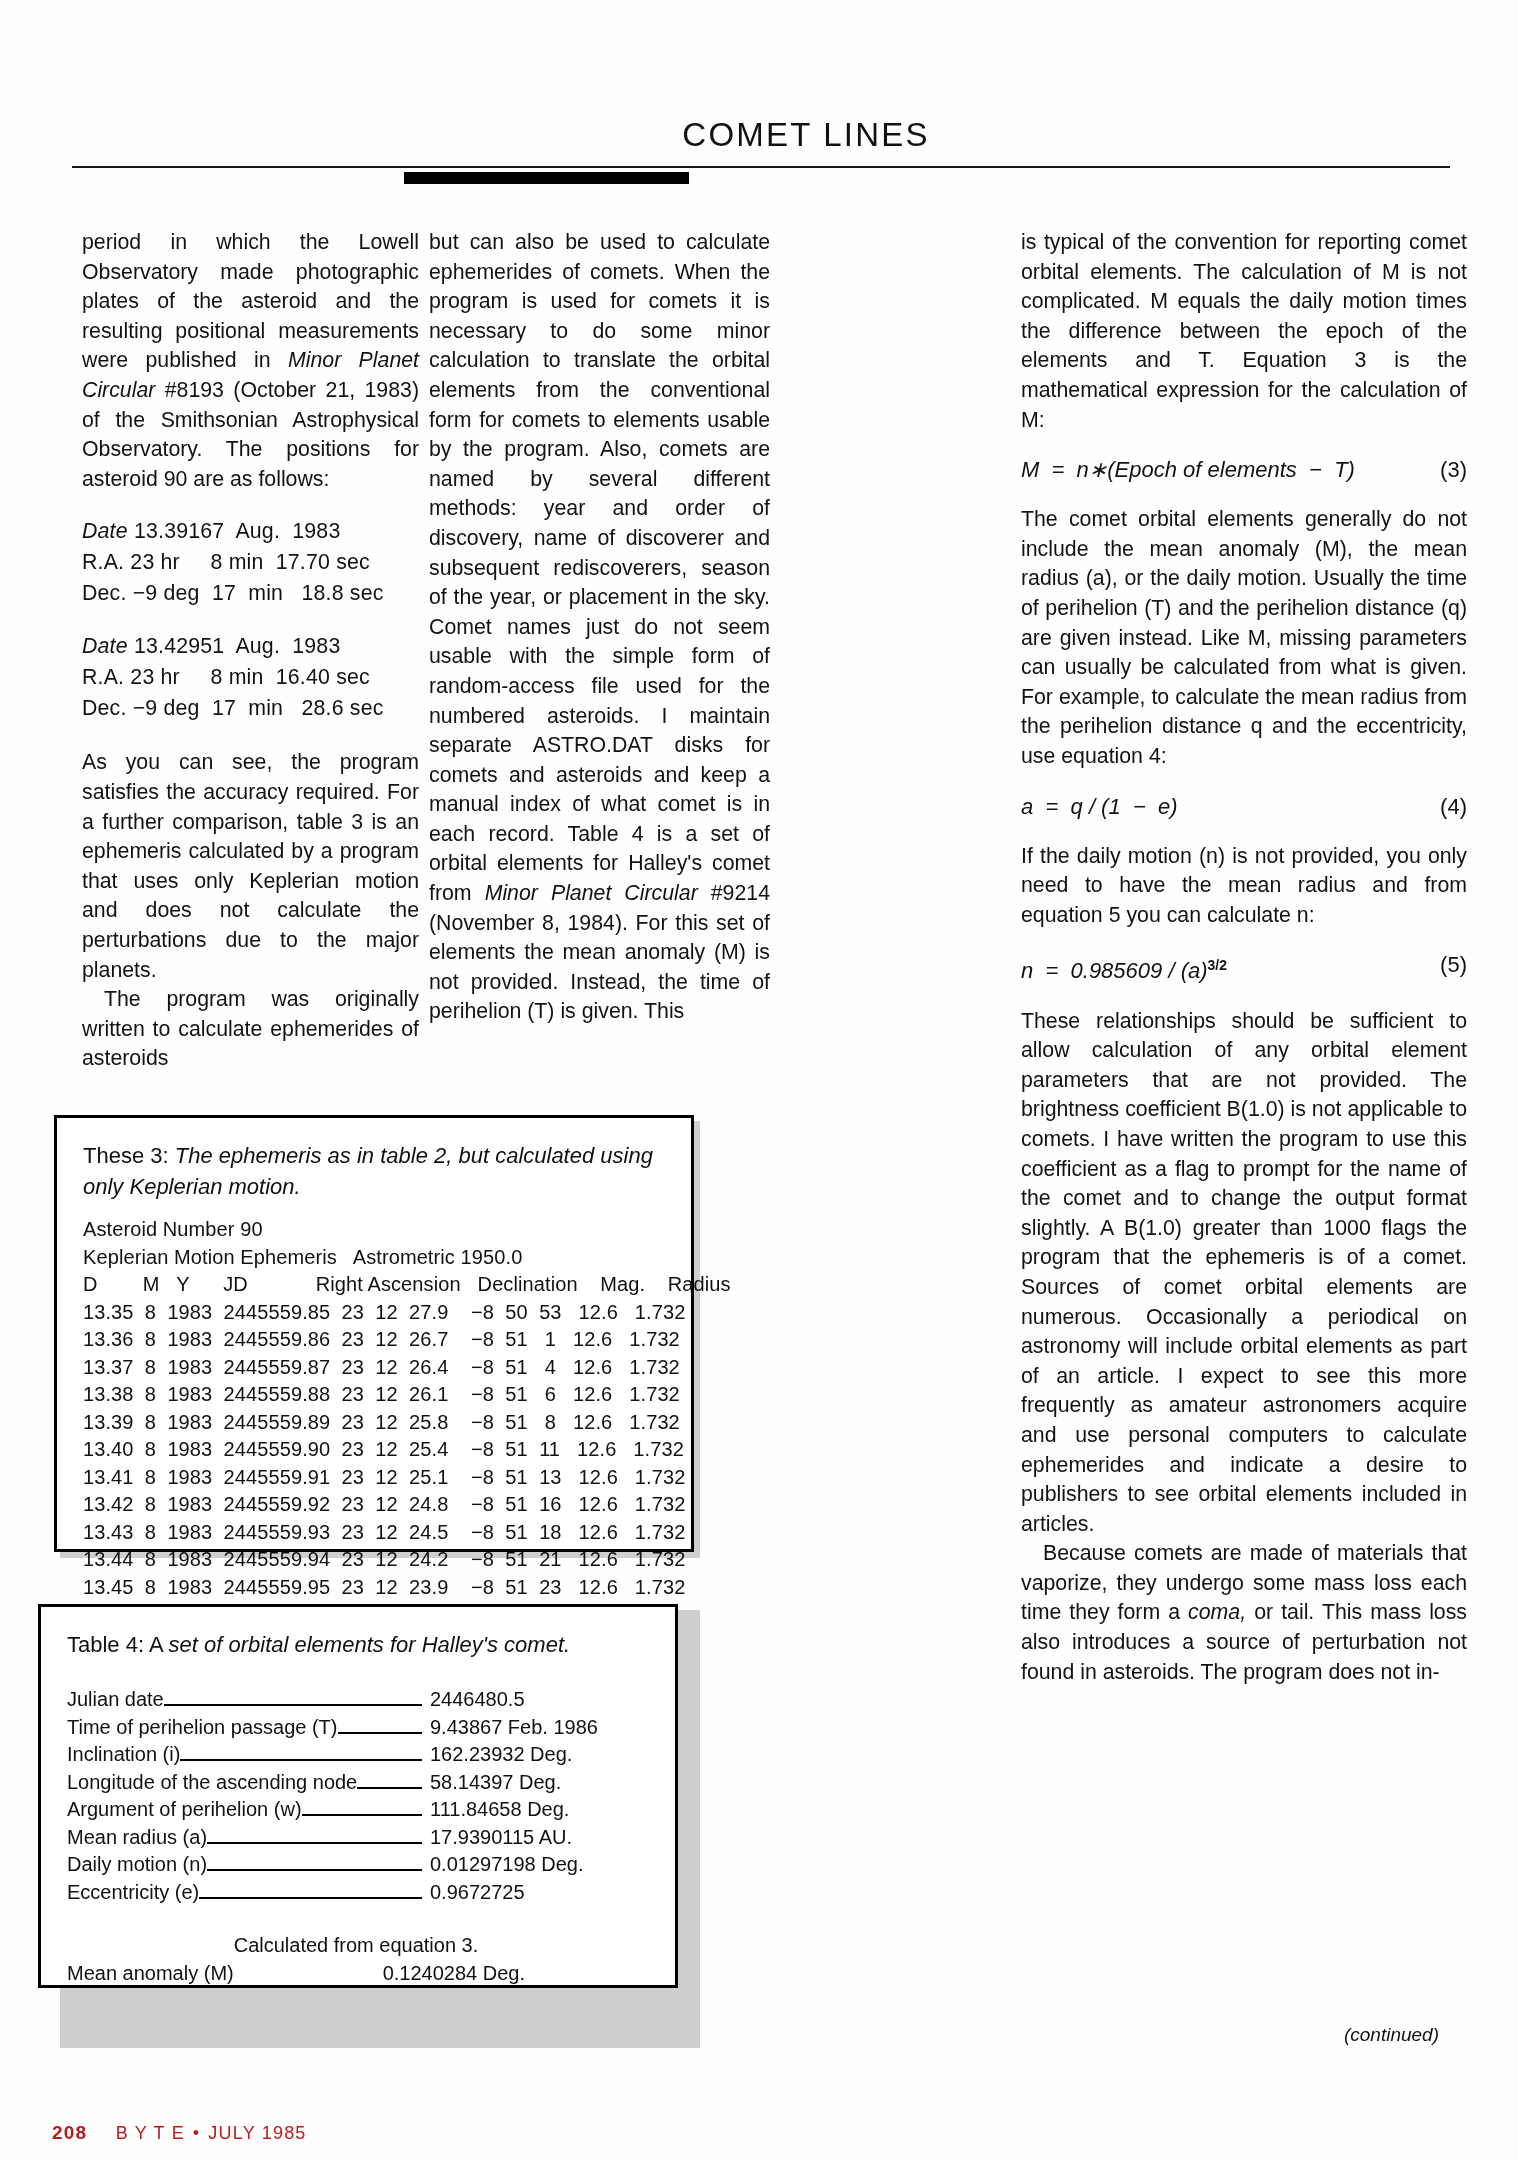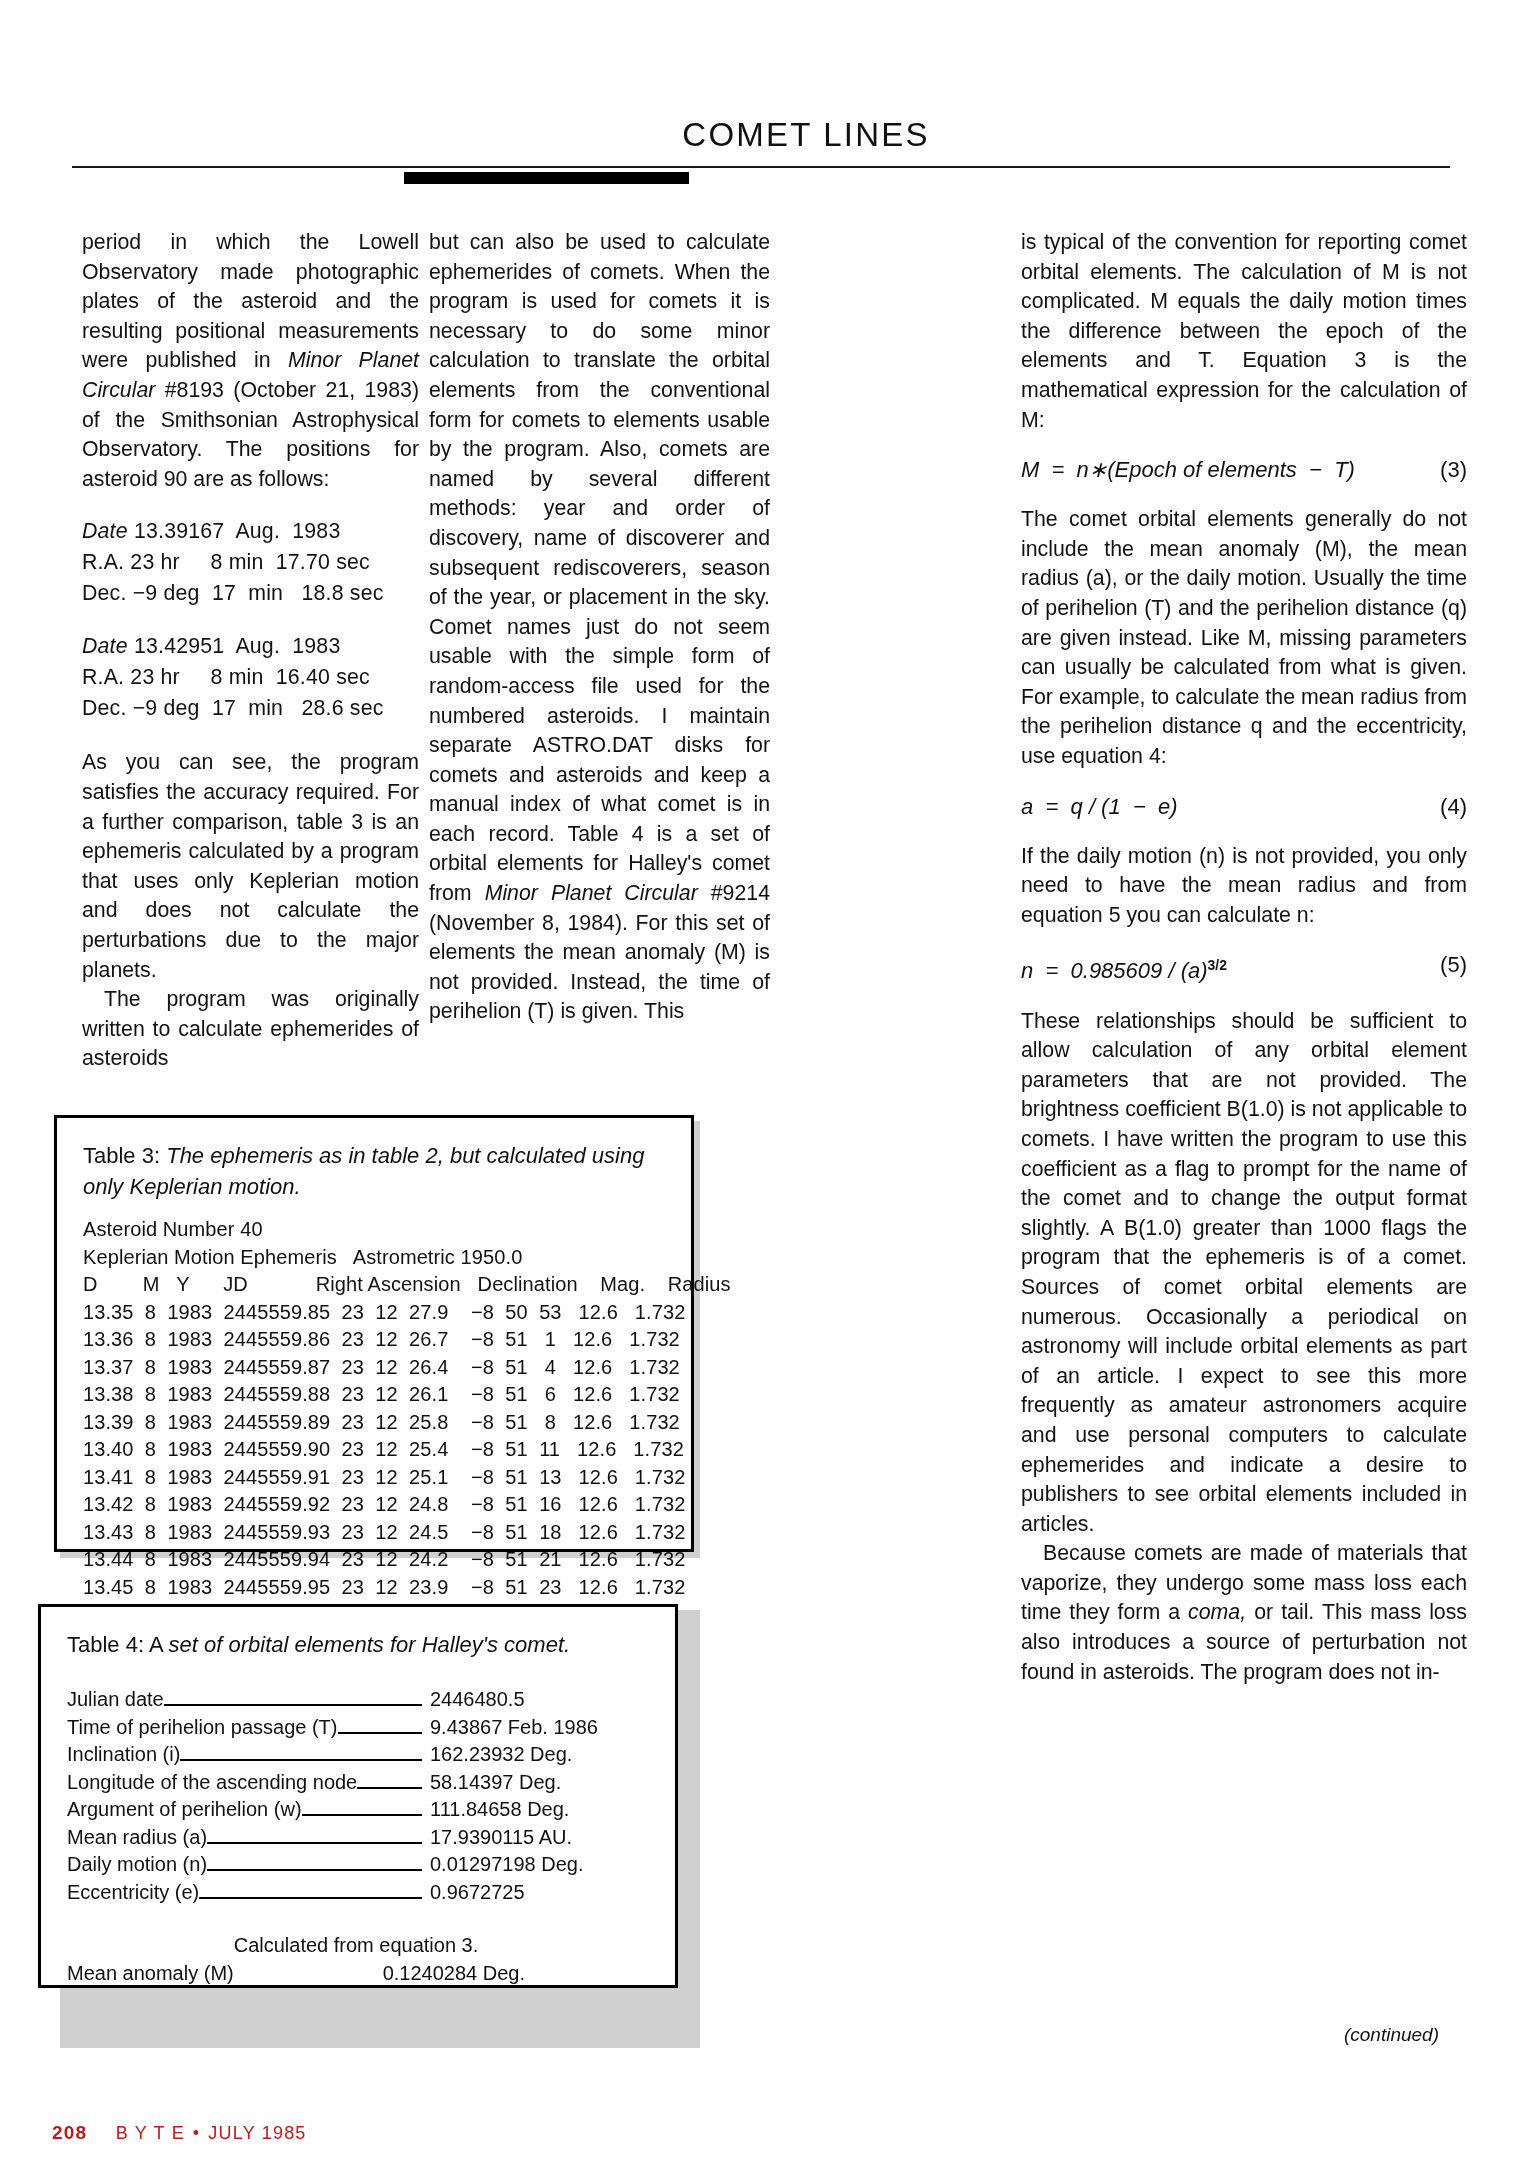--- a/index.html
+++ b/index.html
@@ -226,22 +226,22 @@
 
     <p>These relationships should be sufficient to allow calculation of any orbital element parameters that are not provided. The brightness coefficient B(1.0) is not applicable to comets. I have written the program to use this coefficient as a flag to prompt for the name of the comet and to change the output format slightly. A B(1.0) greater than 1000 flags the program that the ephemeris is of a comet. Sources of comet orbital elements are numerous. Occasionally a periodical on astronomy will include orbital elements as part of an article. I expect to see this more frequently as amateur astronomers acquire and use personal computers to calculate ephemerides and indicate a desire to publishers to see orbital elements included in articles.</p>
 
     <p class="indent"><span>Because comets are made of materials that vaporize, they undergo some mass loss each time they form a </span><span class="ital">coma,</span><span> or tail. This mass loss also introduces a source of perturbation not found in asteroids. The program does not in-</span></p>
   </div>
 
   <div class="continued">(continued)</div>
 
   <div class="tbox-shadow" style="left:60px; top:1121px; width:640px; height:437px;"></div>
   <div class="tbox" id="table3-box">
-    <div class="tcap"><span class="tlabel">Table 3:</span> <span class="ttext">The ephemeris as in table 2, but calculated using only Keplerian motion.</span></div>
-    <div class="tbody"><span>Asteroid Number 40</span>
+    <div class="tcap"><span class="tlabel">These 3:</span> <span class="ttext">The ephemeris as in table 2, but calculated using only Keplerian motion.</span></div>
+    <div class="tbody"><span>Asteroid Number 90</span>
 <span>Keplerian Motion Ephemeris   Astrometric 1950.0</span>
 <span class="hdr">D        M   Y      JD            Right Ascension   Declination    Mag.    Radius</span>
 <span id="t3rows">13.35  8  1983  2445559.85  23  12  27.9    −8  50  53   12.6   1.732
 13.36  8  1983  2445559.86  23  12  26.7    −8  51   1   12.6   1.732
 13.37  8  1983  2445559.87  23  12  26.4    −8  51   4   12.6   1.732
 13.38  8  1983  2445559.88  23  12  26.1    −8  51   6   12.6   1.732
 13.39  8  1983  2445559.89  23  12  25.8    −8  51   8   12.6   1.732
 13.40  8  1983  2445559.90  23  12  25.4    −8  51  11   12.6   1.732
 13.41  8  1983  2445559.91  23  12  25.1    −8  51  13   12.6   1.732
 13.42  8  1983  2445559.92  23  12  24.8    −8  51  16   12.6   1.732

